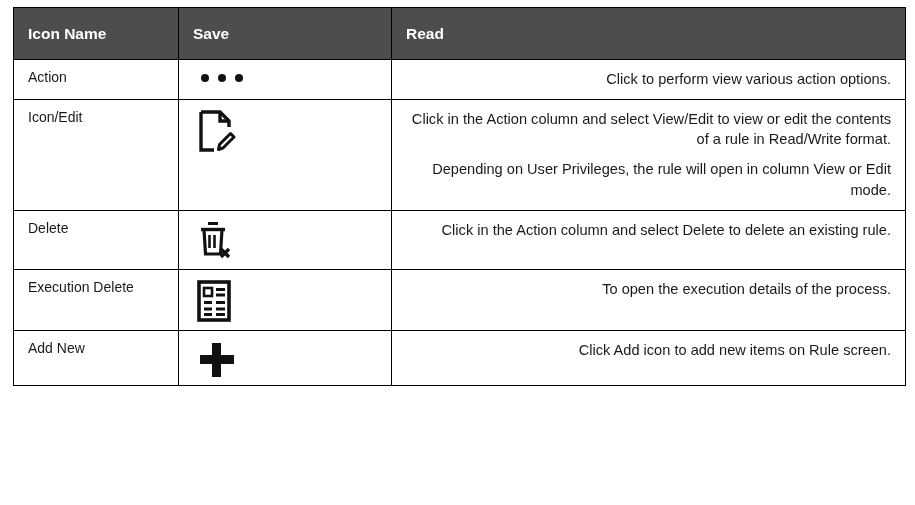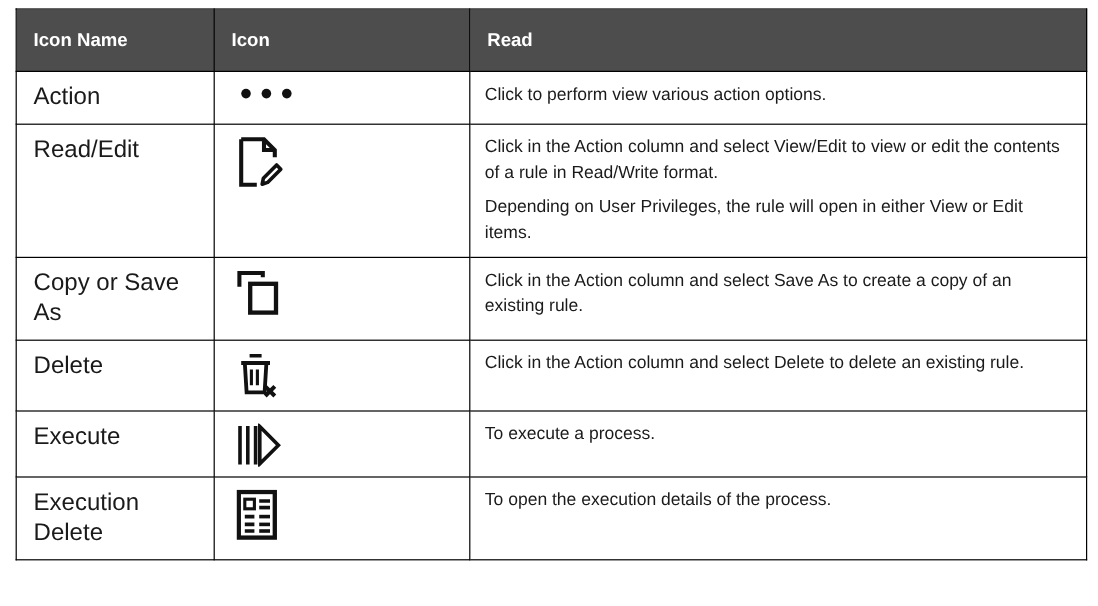--- a/index.html
+++ b/index.html
@@ -53,39 +53,40 @@
     border-color: #4d4d4d;
   }
   thead th .hcell {
     padding: 0 0 0 14px;
     line-height: 51px;
     white-space: nowrap;
   }
 
   
   td.name-cell {
-    font-size: 20px;
+    font-size: 14px;
     color: #1a1a1a;
     padding: 9px 6px 9px 14px;
     line-height: 1.25;
   }
 
   td.icon-cell {
     text-align: left;
     padding: 10px 0 8px 18px;
   }
 
   td.uses-cell {
     font-size: 14.6px;
     color: #1a1a1a;
     padding: 9px 14px 9px 12px;
     line-height: 1.42;
   }
   td.uses-cell p {
     margin: 0 0 9px 0;
+    text-align: right;
   }
   td.uses-cell p:last-child {
     margin-bottom: 0;
   }
 
   
   .ico {
     display: block;
     color: #111111;
   }
@@ -139,21 +140,21 @@
       <col class="col-icon">
       <col class="col-uses">
     </colgroup>
 
     <thead>
       <tr>
         <th>
           <div class="hcell">Icon Name</div>
         </th>
         <th>
-          <div class="hcell">Icon</div>
+          <div class="hcell">Save</div>
         </th>
         <th>
           <div class="hcell">Read</div>
         </th>
       </tr>
     </thead>
 
     <tbody>
 
       <tr>
@@ -164,88 +165,57 @@
             <span></span>
             <span></span>
           </div>
         </td>
         <td class="uses-cell">
           <p>Click to perform view various action options.</p>
         </td>
       </tr>
 
       <tr>
-        <td class="name-cell">Read/Edit</td>
+        <td class="name-cell">Icon/Edit</td>
         <td class="icon-cell">
           <span class="ico">
             <svg width="40" height="44" viewBox="0 0 40 44" fill="none" xmlns="http://www.w3.org/2000/svg">
               <path d="M4 2 H23 L32 11 V17" stroke="#111111" stroke-width="3.4" stroke-linejoin="miter" fill="none"></path>
               <path d="M4 2 V40 H17" stroke="#111111" stroke-width="3.4" fill="none"></path>
               <path d="M23 2 V11 H32" stroke="#111111" stroke-width="3.4" fill="none"></path>
               <path d="M22.5 34.5 L33.5 23.5 L37 27 L26 38 L21.5 39.5 Z" stroke="#111111" stroke-width="3" stroke-linejoin="round" fill="none"></path>
             </svg>
           </span>
         </td>
         <td class="uses-cell">
           <p>Click in the Action column and select View/Edit to view or edit the contents of a rule in Read/Write format.</p>
-          <p>Depending on User Privileges, the rule will open in either View or Edit items.</p>
-        </td>
-      </tr>
-
-      <tr>
-        <td class="name-cell">Copy or Save As</td>
-        <td class="icon-cell">
-          <span class="ico">
-            <svg width="38" height="40" viewBox="0 0 38 40" fill="none" xmlns="http://www.w3.org/2000/svg">
-              <path d="M2.5 14 V2.5 H22 V6" stroke="#111111" stroke-width="3.4" fill="none"></path>
-              <path d="M2.5 2.5 H14" stroke="#111111" stroke-width="3.4" fill="none"></path>
-              <rect x="11.5" y="11.5" width="21.5" height="24" stroke="#111111" stroke-width="3.6" fill="#ffffff"></rect>
-            </svg>
-          </span>
-        </td>
-        <td class="uses-cell">
-          <p>Click in the Action column and select Save As to create a copy of an existing rule.</p>
-        </td>
-      </tr>
+          <p>Depending on User Privileges, the rule will open in column View or Edit mode.</p>
+        </td>
+      </tr>
+
 
       <tr>
         <td class="name-cell">Delete</td>
         <td class="icon-cell">
           <span class="ico">
             <svg width="38" height="40" viewBox="0 0 38 40" fill="none" xmlns="http://www.w3.org/2000/svg">
               <path d="M11 2.5 H21" stroke="#111111" stroke-width="3"></path>
               <path d="M4 8.5 H28" stroke="#111111" stroke-width="3.4"></path>
               <path d="M7 8.5 L8.5 33 H23.5 L25 8.5" stroke="#111111" stroke-width="3.2" fill="none"></path>
               <path d="M12.5 14 V27" stroke="#111111" stroke-width="2.6"></path>
               <path d="M17.5 14 V27" stroke="#111111" stroke-width="2.6"></path>
               <path d="M24 28 L32 36 M32 28 L24 36" stroke="#111111" stroke-width="3.4"></path>
             </svg>
           </span>
         </td>
         <td class="uses-cell">
           <p>Click in the Action column and select Delete to delete an existing rule.</p>
         </td>
       </tr>
 
-      <tr>
-        <td class="name-cell">Execute</td>
-        <td class="icon-cell">
-          <span class="ico">
-            <svg width="38" height="36" viewBox="0 0 38 36" fill="none" xmlns="http://www.w3.org/2000/svg">
-              <path d="M3 2 V34" stroke="#111111" stroke-width="3"></path>
-              <path d="M9.5 2 V34" stroke="#111111" stroke-width="3"></path>
-              <path d="M16 2 V34" stroke="#111111" stroke-width="3"></path>
-              <path d="M19.5 2.5 L35 18 L19.5 33.5 Z" stroke="#111111" stroke-width="3" fill="none" stroke-linejoin="miter"></path>
-            </svg>
-          </span>
-        </td>
-        <td class="uses-cell">
-          <p>To execute a process.</p>
-        </td>
-      </tr>
 
       <tr>
         <td class="name-cell">Execution Delete</td>
         <td class="icon-cell">
           <span class="ico">
             <svg width="38" height="42" viewBox="0 0 38 42" fill="none" xmlns="http://www.w3.org/2000/svg">
               <rect x="2" y="2" width="30" height="38" stroke="#111111" stroke-width="3.6" fill="#ffffff"></rect>
               <rect x="7" y="8" width="8" height="8" stroke="#111111" stroke-width="2.6" fill="#ffffff"></rect>
               <path d="M19 9.5 H28" stroke="#111111" stroke-width="3"></path>
               <path d="M19 15 H28" stroke="#111111" stroke-width="3"></path>
@@ -256,17 +226,26 @@
               <path d="M7 34.5 H15" stroke="#111111" stroke-width="3"></path>
               <path d="M19 34.5 H28" stroke="#111111" stroke-width="3"></path>
             </svg>
           </span>
         </td>
         <td class="uses-cell">
           <p>To open the execution details of the process.</p>
         </td>
       </tr>
 
+      <tr>
+        <td class="name-cell">Add New</td>
+        <td class="icon-cell">
+          <span class="plus ico"></span>
+        </td>
+        <td class="uses-cell">
+          <p>Click Add icon to add new items on Rule screen.</p>
+        </td>
+      </tr>
 
     </tbody>
   </table>
 
 </div>
 
 </body></html>

